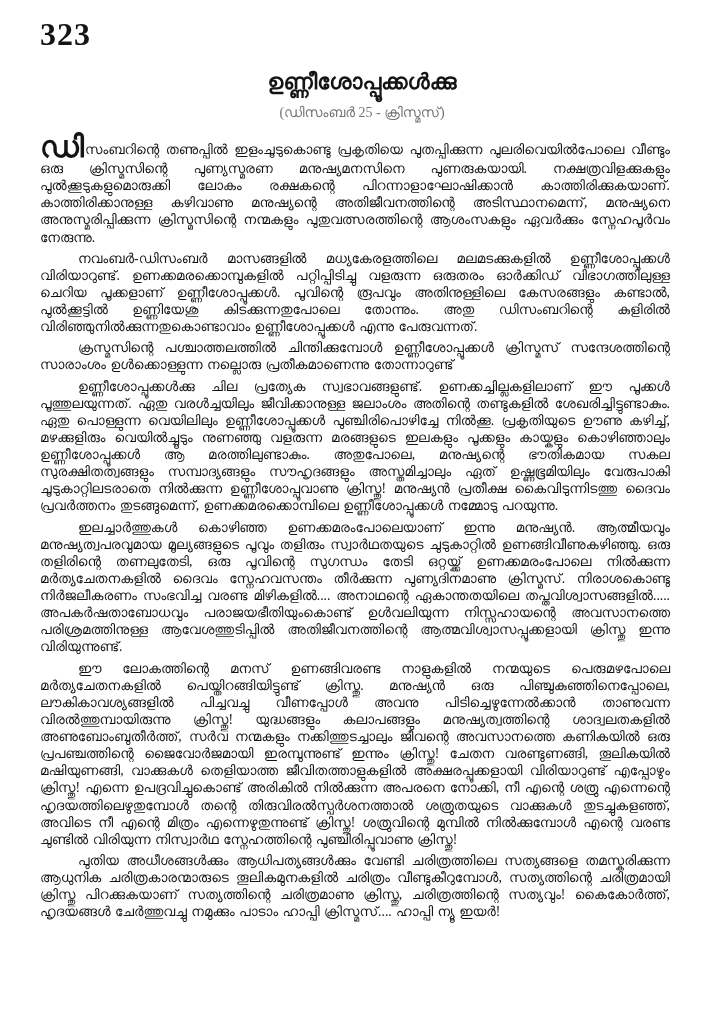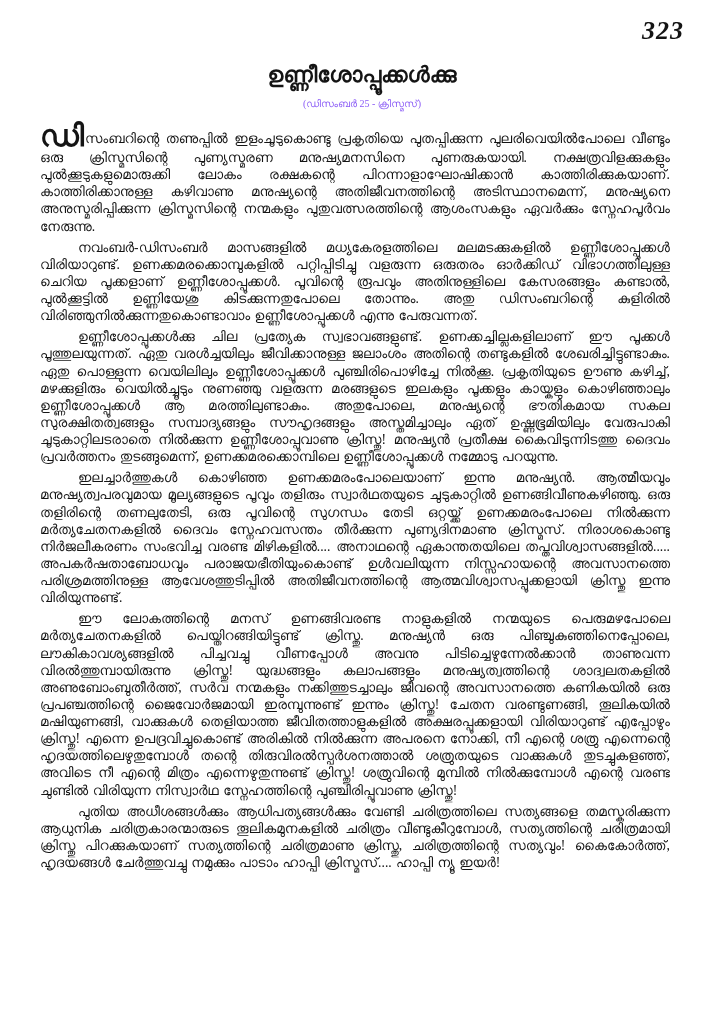--- a/index.html
+++ b/index.html
@@ -9,39 +9,38 @@
     width: 724px;
     height: 1024px;
     margin: 0 auto;
     background: #ffffff;
     color: #141414;
     font-family: "Liberation Serif", "DejaVu Serif", serif;
     padding: 12px 40px 0 40px;
     overflow: hidden;
   }
   .page-number {
-    text-align: right;
+    text-align: left;
     font-weight: bold;
-    font-size: 26px;
+    font-size: 32px;
     letter-spacing: 1px;
     margin: 4px 0 14px 0;
-    font-style: italic;
   }
   .doc-title {
     text-align: center;
     font-weight: bold;
     font-size: 22px;
     line-height: 1.32;
     margin: 2px;
   }
   .doc-subtitle {
     text-align: center;
-    font-size: 10px;
+    font-size: 14px;
     margin: 9px 0 12px 0;
-    color: #8b5cf6;
+    color: #737373;
   }
   .body-text p {
     font-size: 13.6px;
     line-height: 1.26;
     text-align: justify;
     margin: 0 14px 4px 0;
     text-indent: 38px;
     word-spacing: 1px;
   }
   .body-text p.opening {
@@ -69,20 +68,21 @@
   <div class="doc-subtitle">(ഡിസംബർ 25 - ക്രിസ്മസ്)</div>
 
   <div class="body-text">
 
     <p class="opening">
       <span class="drop-cap">ഡി</span><span>സംബറിന്റെ തണുപ്പിൽ ഇളംചൂടുകൊണ്ടു പ്രകൃതിയെ പുതപ്പിക്കുന്ന പുലരിവെയിൽപോലെ വീണ്ടും ഒരു ക്രിസ്മസിന്റെ പുണ്യസ്മരണ മനുഷ്യമനസിനെ പുണരുകയായി. നക്ഷത്രവിളക്കുകളും പുൽക്കൂടുകളുമൊരുക്കി ലോകം രക്ഷകന്റെ പിറന്നാളാഘോഷിക്കാൻ കാത്തിരിക്കുകയാണ്. കാത്തിരിക്കാനുള്ള കഴിവാണു മനുഷ്യന്റെ അതിജീവനത്തിന്റെ അടിസ്ഥാനമെന്ന്, മനുഷ്യനെ അനുസ്മരിപ്പിക്കുന്ന ക്രിസ്മസിന്റെ നന്മകളും പുതുവത്സരത്തിന്റെ ആശംസകളും ഏവർക്കും സ്നേഹപൂർവം നേരുന്നു.</span>
     </p>
 
     <p>നവംബർ-ഡിസംബർ മാസങ്ങളിൽ മധ്യകേരളത്തിലെ മലമടക്കുകളിൽ ഉണ്ണീശോപ്പൂക്കൾ വിരിയാറുണ്ട്. ഉണക്കമരക്കൊമ്പുകളിൽ പറ്റിപ്പിടിച്ചു വളരുന്ന ഒരുതരം ഓർക്കിഡ് വിഭാഗത്തിലുള്ള ചെറിയ പൂക്കളാണ് ഉണ്ണീശോപ്പൂക്കൾ. പൂവിന്റെ രൂപവും അതിനുള്ളിലെ കേസരങ്ങളും കണ്ടാൽ, പുൽക്കൂട്ടിൽ ഉണ്ണിയേശു കിടക്കുന്നതുപോലെ തോന്നും. അതു ഡിസംബറിന്റെ കുളിരിൽ വിരിഞ്ഞുനിൽക്കുന്നതുകൊണ്ടാവാം ഉണ്ണീശോപ്പൂക്കൾ എന്നു പേരുവന്നത്.</p>
 
+    <p>ക്രസ്മസിന്റെ പശ്ചാത്തലത്തിൽ ചിന്തിക്കുമ്പോൾ ഉണ്ണീശോപ്പൂക്കൾ ക്രിസ്മസ് സന്ദേശത്തിന്റെ സാരാംശം ഉൾക്കൊള്ളുന്ന നല്ലൊരു പ്രതീകമാണെന്നു തോന്നാറുണ്ട്</p>
 
     <p>ഉണ്ണീശോപ്പൂക്കൾക്കു ചില പ്രത്യേക സ്വഭാവങ്ങളുണ്ട്. ഉണക്കച്ചില്ലകളിലാണ് ഈ പൂക്കൾ പൂത്തുലയുന്നത്. ഏതു വരൾച്ചയിലും ജീവിക്കാനുള്ള ജലാംശം അതിന്റെ തണ്ടുകളിൽ ശേഖരിച്ചിട്ടുണ്ടാകും. ഏതു പൊള്ളുന്ന വെയിലിലും ഉണ്ണീശോപ്പൂക്കൾ പുഞ്ചിരിപൊഴിച്ചേ നിൽക്കൂ. പ്രകൃതിയുടെ ഊണു കഴിച്ച്, മഴക്കുളിരും വെയിൽച്ചൂടും നുണഞ്ഞു വളരുന്ന മരങ്ങളുടെ ഇലകളും പൂക്കളും കായ്കളും കൊഴിഞ്ഞാലും ഉണ്ണീശോപ്പൂക്കൾ ആ മരത്തിലുണ്ടാകും. അതുപോലെ, മനുഷ്യന്റെ ഭൗതികമായ സകല സുരക്ഷിതത്വങ്ങളും സമ്പാദ്യങ്ങളും സൗഹൃദങ്ങളും അസ്തമിച്ചാലും ഏത് ഉഷ്ണഭൂമിയിലും വേരുപാകി ചൂടുകാറ്റിലടരാതെ നിൽക്കുന്ന ഉണ്ണീശോപ്പൂവാണു ക്രിസ്തു! മനുഷ്യൻ പ്രതീക്ഷ കൈവിടുന്നിടത്തു ദൈവം പ്രവർത്തനം തുടങ്ങുമെന്ന്, ഉണക്കമരക്കൊമ്പിലെ ഉണ്ണീശോപ്പൂക്കൾ നമ്മോടു പറയുന്നു.</p>
 
     <p>ഇലച്ചാർത്തുകൾ കൊഴിഞ്ഞ ഉണക്കമരംപോലെയാണ് ഇന്നു മനുഷ്യൻ. ആത്മീയവും മനുഷ്യത്വപരവുമായ മൂല്യങ്ങളുടെ പൂവും തളിരും സ്വാർഥതയുടെ ചുടുകാറ്റിൽ ഉണങ്ങിവീണുകഴിഞ്ഞു. ഒരു തളിരിന്റെ തണലുതേടി, ഒരു പൂവിന്റെ സുഗന്ധം തേടി ഒറ്റയ്ക്ക് ഉണക്കമരംപോലെ നിൽക്കുന്ന മർത്യചേതനകളിൽ ദൈവം സ്നേഹവസന്തം തീർക്കുന്ന പുണ്യദിനമാണു ക്രിസ്മസ്. നിരാശകൊണ്ടു നിർജലീകരണം സംഭവിച്ച വരണ്ട മിഴികളിൽ.... അനാഥന്റെ ഏകാന്തതയിലെ തപ്തവിശ്വാസങ്ങളിൽ..... അപകർഷതാബോധവും പരാജയഭീതിയുംകൊണ്ട് ഉൾവലിയുന്ന നിസ്സഹായന്റെ അവസാനത്തെ പരിശ്രമത്തിനുള്ള ആവേശത്തുടിപ്പിൽ അതിജീവനത്തിന്റെ ആത്മവിശ്വാസപ്പൂക്കളായി ക്രിസ്തു ഇന്നു വിരിയുന്നുണ്ട്.</p>
 
     <p>ഈ ലോകത്തിന്റെ മനസ് ഉണങ്ങിവരണ്ട നാളുകളിൽ നന്മയുടെ പെരുമഴപോലെ മർത്യചേതനകളിൽ പെയ്തിറങ്ങിയിട്ടുണ്ട് ക്രിസ്തു. മനുഷ്യൻ ഒരു പിഞ്ചുകുഞ്ഞിനെപ്പോലെ, ലൗകികാവശ്യങ്ങളിൽ പിച്ചവച്ചു വീണപ്പോൾ അവനു പിടിച്ചെഴുന്നേൽക്കാൻ താണുവന്ന വിരൽത്തുമ്പായിരുന്നു ക്രിസ്തു! യുദ്ധങ്ങളും കലാപങ്ങളും മനുഷ്യത്വത്തിന്റെ ശാദ്വലതകളിൽ അണുബോംബുതീർത്ത്, സർവ നന്മകളും നക്കിത്തുടച്ചാലും ജീവന്റെ അവസാനത്തെ കണികയിൽ ഒരു പ്രപഞ്ചത്തിന്റെ ജൈവോർജമായി ഇരമ്പുന്നുണ്ട് ഇന്നും ക്രിസ്തു! ചേതന വരണ്ടുണങ്ങി, തൂലികയിൽ മഷിയുണങ്ങി, വാക്കുകൾ തെളിയാത്ത ജീവിതത്താളുകളിൽ അക്ഷരപ്പൂക്കളായി വിരിയാറുണ്ട് എപ്പോഴും ക്രിസ്തു! എന്നെ ഉപദ്രവിച്ചുകൊണ്ട് അരികിൽ നിൽക്കുന്ന അപരനെ നോക്കി, നീ എന്റെ ശത്രു എന്നെന്റെ ഹൃദയത്തിലെഴുതുമ്പോൾ തന്റെ തിരുവിരൽസ്പർശനത്താൽ ശത്രുതയുടെ വാക്കുകൾ തുടച്ചുകളഞ്ഞ്, അവിടെ നീ എന്റെ മിത്രം എന്നെഴുതുന്നുണ്ട് ക്രിസ്തു! ശത്രുവിന്റെ മുമ്പിൽ നിൽക്കുമ്പോൾ എന്റെ വരണ്ട ചുണ്ടിൽ വിരിയുന്ന നിസ്വാർഥ സ്നേഹത്തിന്റെ പുഞ്ചിരിപ്പൂവാണു ക്രിസ്തു!</p>
 
     <p>പുതിയ അധീശങ്ങൾക്കും ആധിപത്യങ്ങൾക്കും വേണ്ടി ചരിത്രത്തിലെ സത്യങ്ങളെ തമസ്കരിക്കുന്ന ആധുനിക ചരിത്രകാരന്മാരുടെ തൂലികമുനകളിൽ ചരിത്രം വീണ്ടുകീറുമ്പോൾ, സത്യത്തിന്റെ ചരിത്രമായി ക്രിസ്തു പിറക്കുകയാണ് സത്യത്തിന്റെ ചരിത്രമാണു ക്രിസ്തു, ചരിത്രത്തിന്റെ സത്യവും! കൈകോർത്ത്, ഹൃദയങ്ങൾ ചേർത്തുവച്ചു നമുക്കും പാടാം ഹാപ്പി ക്രിസ്മസ്.... ഹാപ്പി ന്യൂ ഇയർ!</p>
 
   </div>

